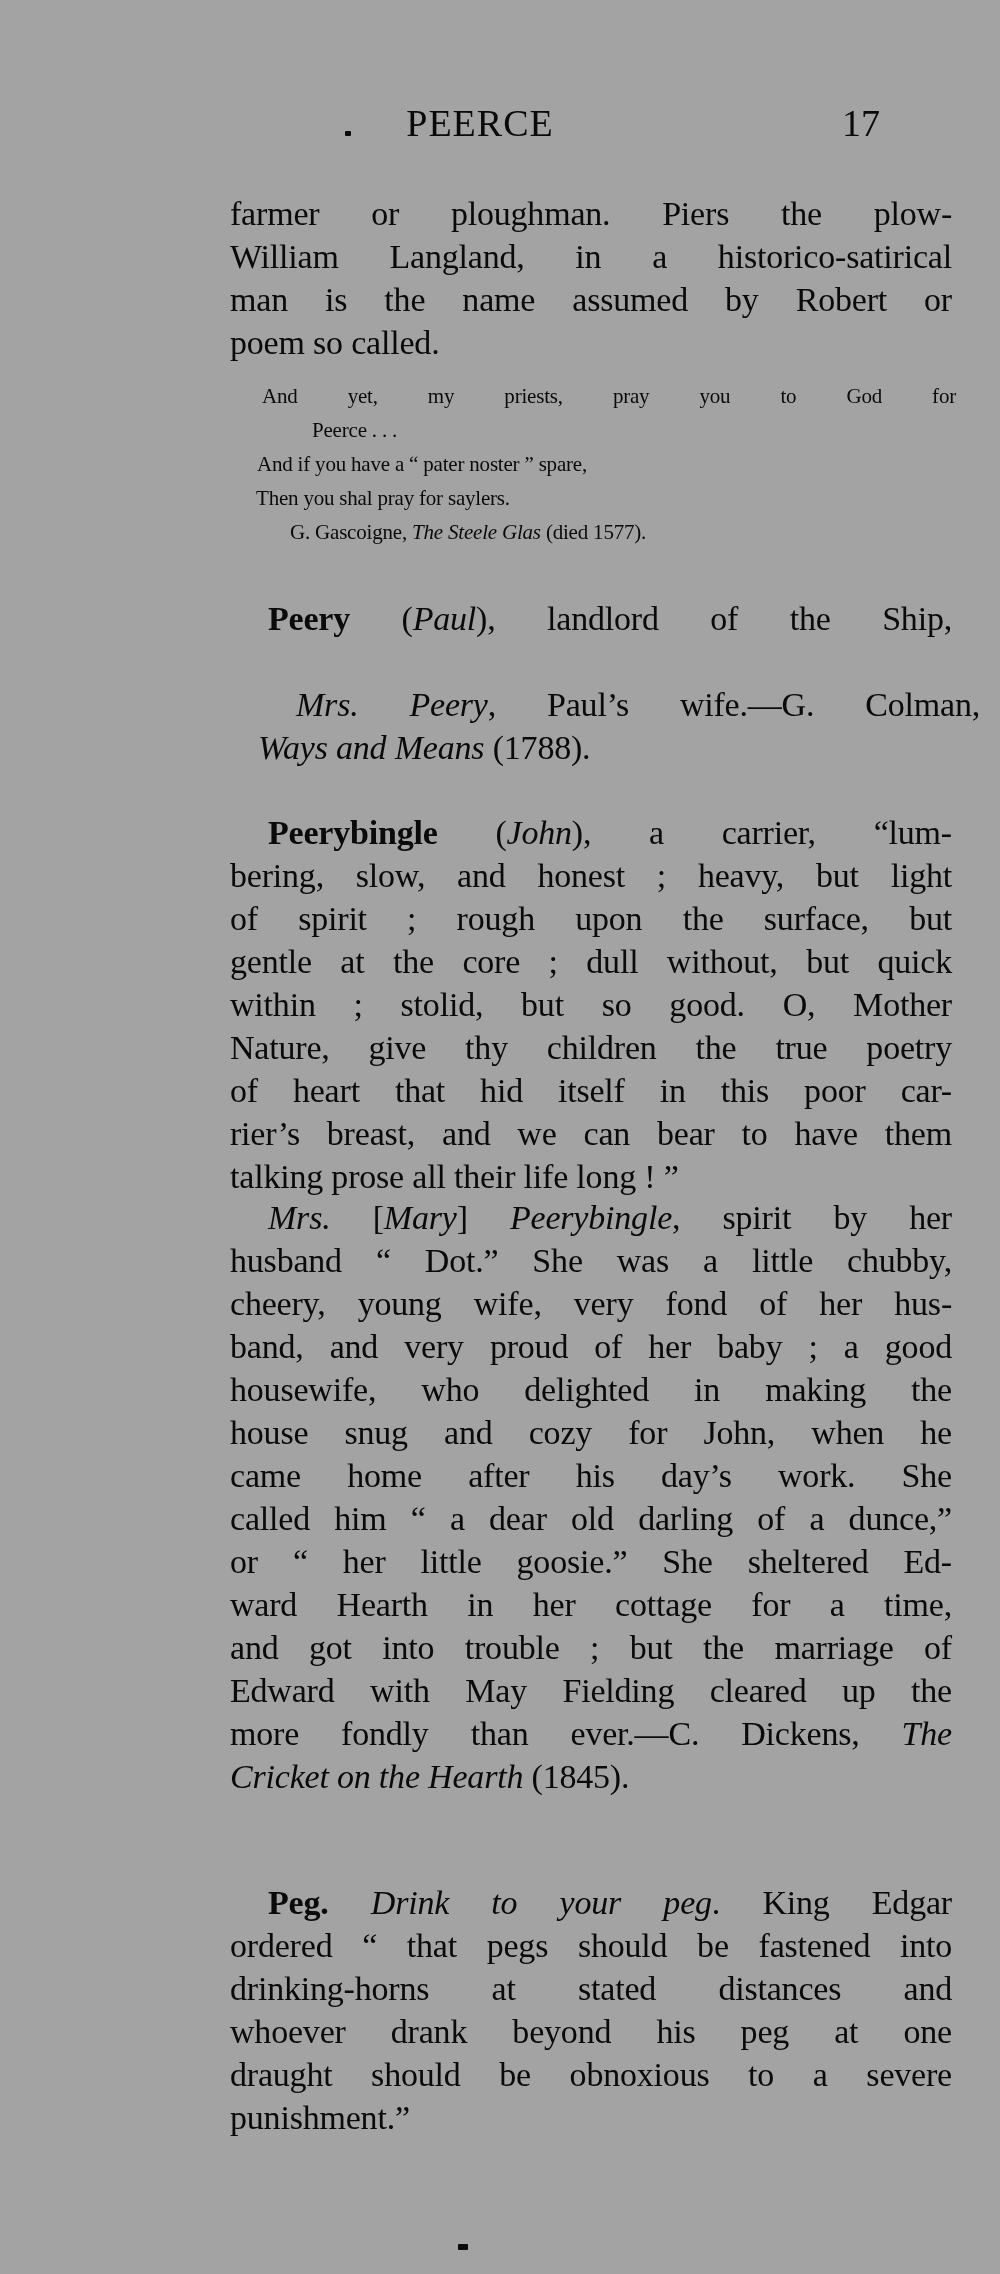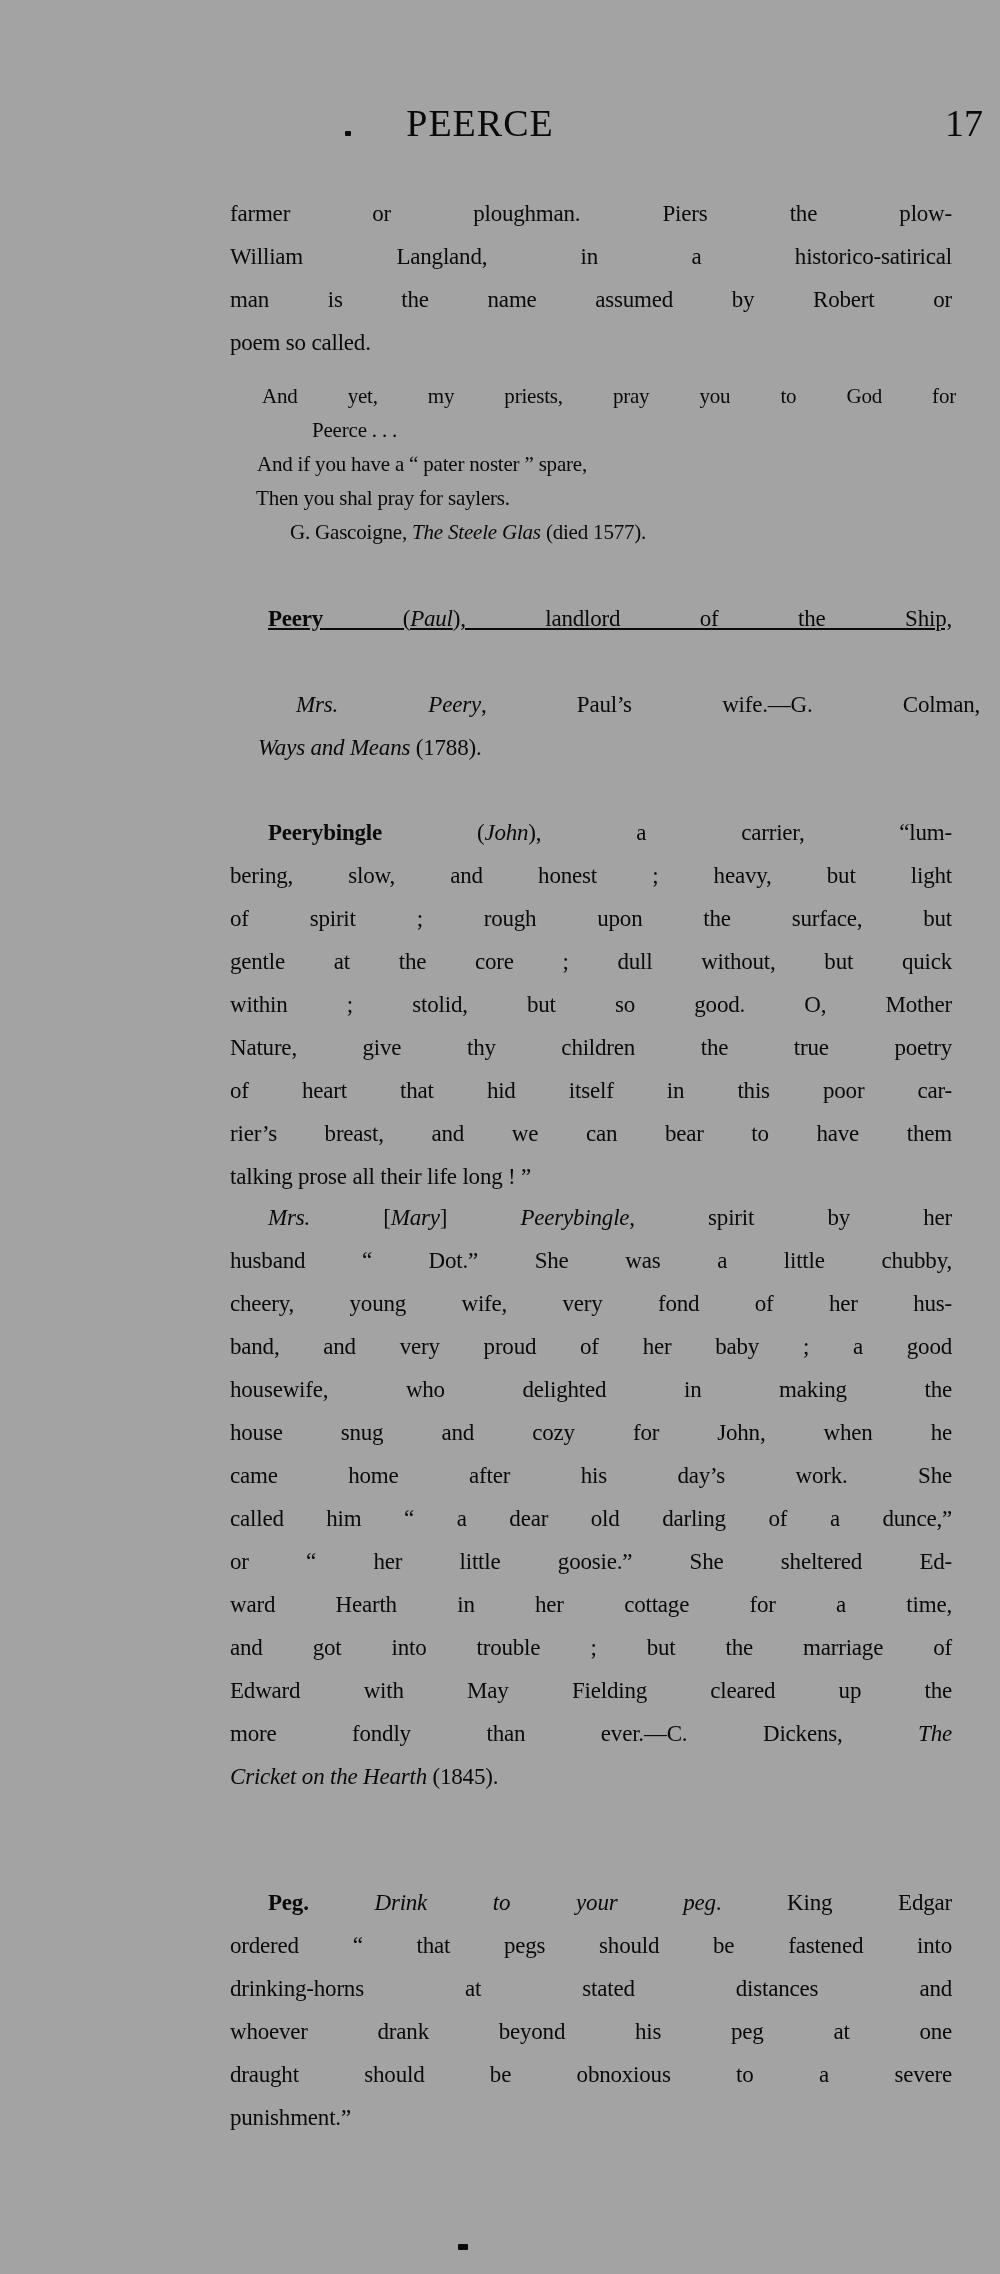--- a/index.html
+++ b/index.html
@@ -12,23 +12,23 @@
     font-family: "Liberation Serif", "DejaVu Serif", serif;
     overflow: hidden;
   }
   .hdr {
     position: absolute;
     font-size: 38px;
     line-height: 40px;
     letter-spacing: 1px;
   }
   .guide { top: 103px; left: 230px; width: 500px; text-align: center; }
-  .pnum  { top: 103px; left: 870px; width: 113px; text-align: right; letter-spacing: 0; }
+  .pnum  { top: 103px; left: 842px; width: 113px; letter-spacing: 0; }
   .block { position: absolute; }
-  .body-font  { font-size: 23px; line-height: 43px; letter-spacing: -0.2px; }
+  .body-font  { font-size: 34px; line-height: 43px; letter-spacing: -0.2px; }
   .quote-font { font-size: 21px; line-height: 34px; letter-spacing: -0.2px; }
   .line { width: 100%; box-sizing: border-box; white-space: normal; }
   .just { text-align: justify; text-align-last: justify; }
   .b { font-weight: 700; }
   .i { font-style: italic; }
   .speck { position: absolute; background: #0a0a0a; border-radius: 1px; }
   .speck-hdr { top: 131px; left: 345px; width: 6px; height: 5px; }
   .speck-btm { top: 2244px; left: 458px; width: 10px; height: 6px; }
 </style>
 </head>
@@ -49,21 +49,21 @@
         <div class="line just"><span>man is the name assumed by Robert or</span></div>
         <div class="line"><span>poem so called.</span></div>
       </div>
       <div class="block quote-font" style="top: 379px; left: 256px; width: 700px;">
         <div class="line just" style="padding-left: 6px;"><span>And yet, my priests, pray you to God for</span></div>
         <div class="line" style="padding-left: 56px;"><span>Peerce . . .</span></div>
         <div class="line" style="padding-left: 1px;"><span>And if you have a “ pater noster ” spare,</span></div>
         <div class="line"><span>Then you shal pray for saylers.</span></div>
         <div class="line" style="padding-left: 34px;"><span>G. Gascoigne, </span><span class="i">The Steele Glas</span><span> (died 1577).</span></div>
       </div>
-      <div class="block body-font" style="top: 597px; left: 230px; width: 722px; text-decoration: underline;">
+      <div class="block body-font" style="top: 597px; left: 230px; width: 722px;">
         <div class="line just" style="padding-left: 38px;"><span class="b">Peery</span><span> (</span><span class="i">Paul</span><span>), landlord of the Ship,</span></div>
       </div>
       <div class="block body-font" style="top: 683px; left: 230px; width: 722px; margin-left: 28px;">
         <div class="line just" style="padding-left: 38px;"><span class="i">Mrs. Peery</span><span>, Paul’s wife.—G. Colman,</span></div>
         <div class="line"><span class="i">Ways and Means</span><span> (1788).</span></div>
       </div>
       <div class="block body-font" style="top: 811px; left: 230px; width: 722px;">
         <div class="line just" style="padding-left: 38px;"><span class="b">Peerybingle</span><span> (</span><span class="i">John</span><span>), a carrier, “lum-</span></div>
         <div class="line just"><span>bering, slow, and honest ; heavy, but light</span></div>
         <div class="line just"><span>of spirit ; rough upon the surface, but</span></div>

